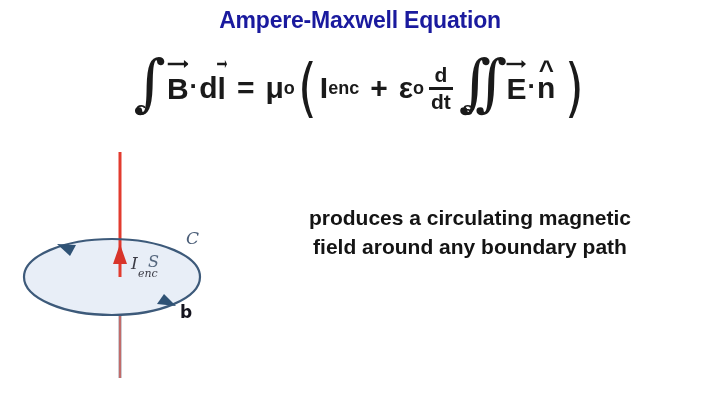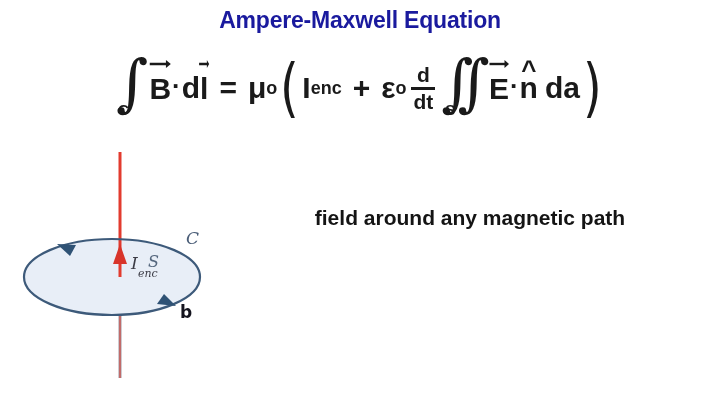--- a/index.html
+++ b/index.html
@@ -269,21 +269,20 @@
       </span>
 
       <span class="dot">·</span>
 
       <span class="hat tok">
         <span class="hatmark">^</span>
         <span>n</span>
       </span>
 
       <span class="sp2"></span>
-      <span class="tok">da</span>
 
       <span class="paren">)</span>
     </span>
   </div>
 
   <div id="diagram">
     <svg width="240" height="250" viewBox="0 0 240 250">
 
       <line x1="120" y1="137" x2="120" y2="238" stroke="#9aa6b4" stroke-width="3"></line>
       <line x1="120" y1="137" x2="120" y2="238" stroke="#e23b2e" stroke-width="2.2" opacity="0.55"></line>
@@ -305,16 +304,17 @@
       <text x="148" y="127" font-family="DejaVu Serif, serif" font-style="italic" font-size="16" fill="#55677e">S</text>
 
       <text x="131" y="129" font-family="DejaVu Serif, serif" font-style="italic" font-size="17" fill="#3c3c46">I</text>
       <text x="138" y="137" font-family="DejaVu Serif, serif" font-style="italic" font-size="11" fill="#3c3c46">enc</text>
 
       <text x="180" y="178" font-family="DejaVu Sans, sans-serif" font-weight="bold" font-size="17" fill="#14141e">b</text>
     </svg>
   </div>
 
   <div id="description">
-    <span class="ln c-black">field around any magnetic path</span>
+    <span class="ln c-black">produces a circulating magnetic</span>
+    <span class="ln c-black">field around any boundary path</span>
   </div>
 
 </div>
 
 </body></html>

